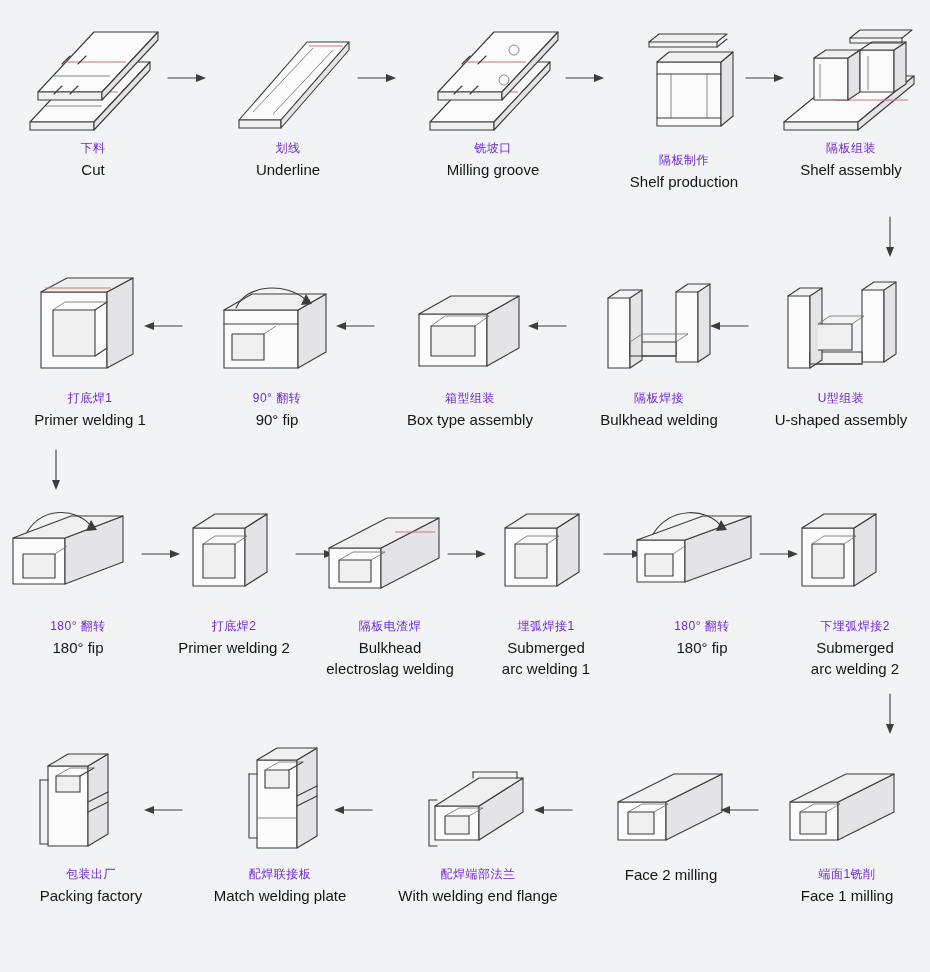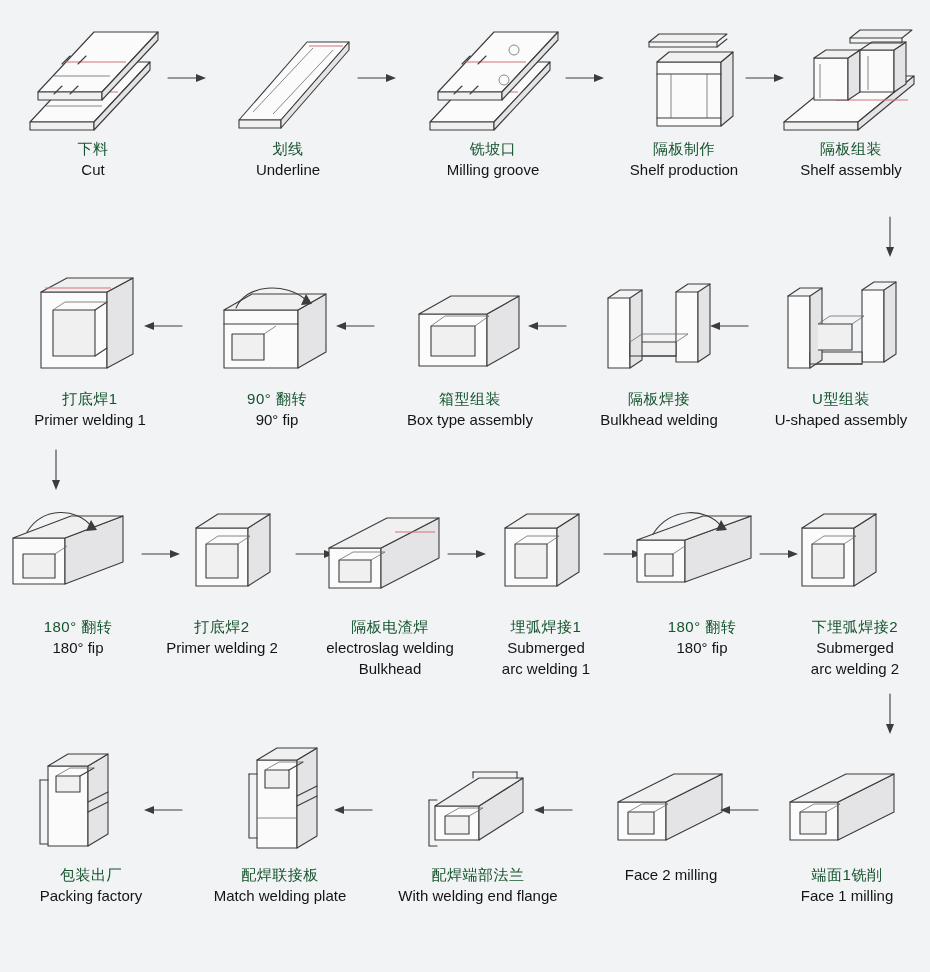--- a/index.html
+++ b/index.html
@@ -48,23 +48,23 @@
     width: 150px;
     height: 120px;
   }
   .label {
     text-align: center;
     line-height: 21px;
     width: 180px;
     margin-top: 4px;
   }
   .label .cn {
-    font-size: 15px;
+    font-size: 12px;
     letter-spacing: 0.5px;
-    color: #14532d;
+    color: #6d28d9;
     white-space: nowrap;
   }
   .label .en {
     font-size: 15px;
     color: #141414;
   }
   .label .en div { white-space: nowrap; }
 
   
   .harrow {
@@ -181,21 +181,21 @@
         </div>
       </div>
       <div class="harrow" style="right:-8px; top:58px;">
         <svg width="40" height="12" viewBox="0 0 40 12">
             <line class="ln" x1="2" y1="6" x2="30" y2="6"></line>
             <polygon fill="#3c3c3c" points="30,2 40,6 30,10"></polygon>
           </svg>
       </div>
     </div>
 
-    <div class="cell" style="width:176px;">
+    <div class="cell" style="width:176px;gap:12px;">
       <div class="art">
         <svg viewBox="0 0 150 120">
           <polygon class="fl" points="48,48 112,48 112,112 48,112"></polygon>
           <polygon class="fd" points="112,48 124,38 124,102 112,112"></polygon>
           <polygon class="fm" points="48,48 60,38 124,38 112,48"></polygon>
           <polyline class="ln" points="48,60 112,60"></polyline>
           <polyline class="ln" points="48,104 112,104"></polyline>
           <polygon class="fm" points="40,28 108,28 118,20 50,20"></polygon>
           <polyline class="ln" points="40,28 40,33 108,33 108,28"></polyline>
           <polyline class="ln" points="108,33 118,25"></polyline>
@@ -415,21 +415,21 @@
         </div>
       </div>
       <div class="harrow" style="right:-24px; top:56px;">
         <svg width="40" height="12" viewBox="0 0 40 12">
             <line class="ln" x1="2" y1="6" x2="30" y2="6"></line>
             <polygon fill="#3c3c3c" points="30,2 40,6 30,10"></polygon>
           </svg>
       </div>
     </div>
 
-    <div class="cell" style="width:156px;align-items:flex-end;">
+    <div class="cell" style="width:156px;">
       <div class="art">
         <svg viewBox="0 0 150 120">
           <polygon class="fl" points="34,36 86,36 86,94 34,94"></polygon>
           <polygon class="fd" points="86,36 108,22 108,80 86,94"></polygon>
           <polygon class="fm" points="34,36 56,22 108,22 86,36"></polygon>
           <polygon class="fm" points="44,52 76,52 76,86 44,86"></polygon>
           <polyline class="thin" points="76,52 88,44"></polyline>
           <polyline class="thin" points="44,52 56,44 88,44"></polyline>
         </svg>
       </div>
@@ -455,22 +455,22 @@
           <polygon class="fm" points="14,56 72,26 124,26 66,56"></polygon>
           <polygon class="fm" points="24,68 56,68 56,90 24,90"></polygon>
           <polyline class="thin" points="56,68 70,60"></polyline>
           <polyline class="thin" points="24,68 38,60 70,60"></polyline>
           <polyline class="rd" points="80,40 120,40"></polyline>
         </svg>
       </div>
       <div class="label">
         <div class="cn">隔板电渣焊</div>
         <div class="en">
+          <div>Bulkhead</div>
           <div>electroslag welding</div>
-          <div>Bulkhead</div>
         </div>
       </div>
       <div class="harrow" style="right:-18px; top:56px;">
         <svg width="40" height="12" viewBox="0 0 40 12">
             <line class="ln" x1="2" y1="6" x2="30" y2="6"></line>
             <polygon fill="#3c3c3c" points="30,2 40,6 30,10"></polygon>
           </svg>
       </div>
     </div>
 

